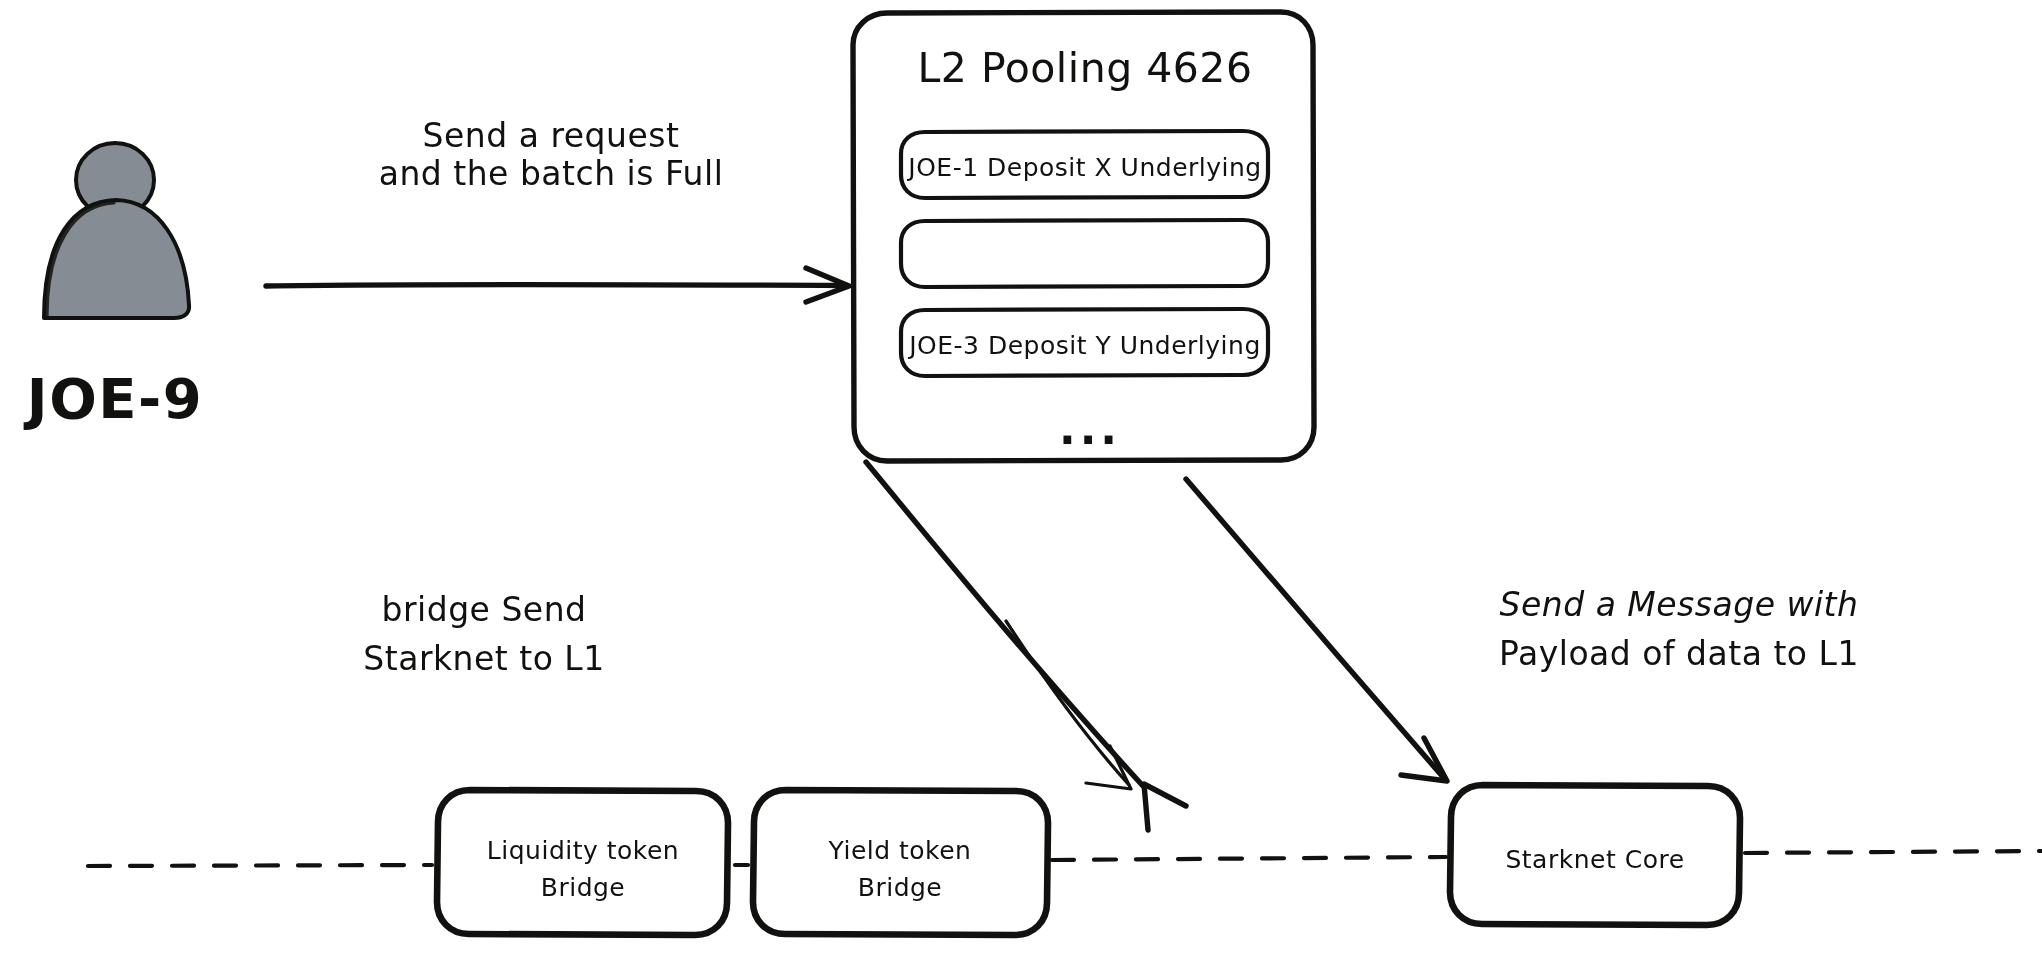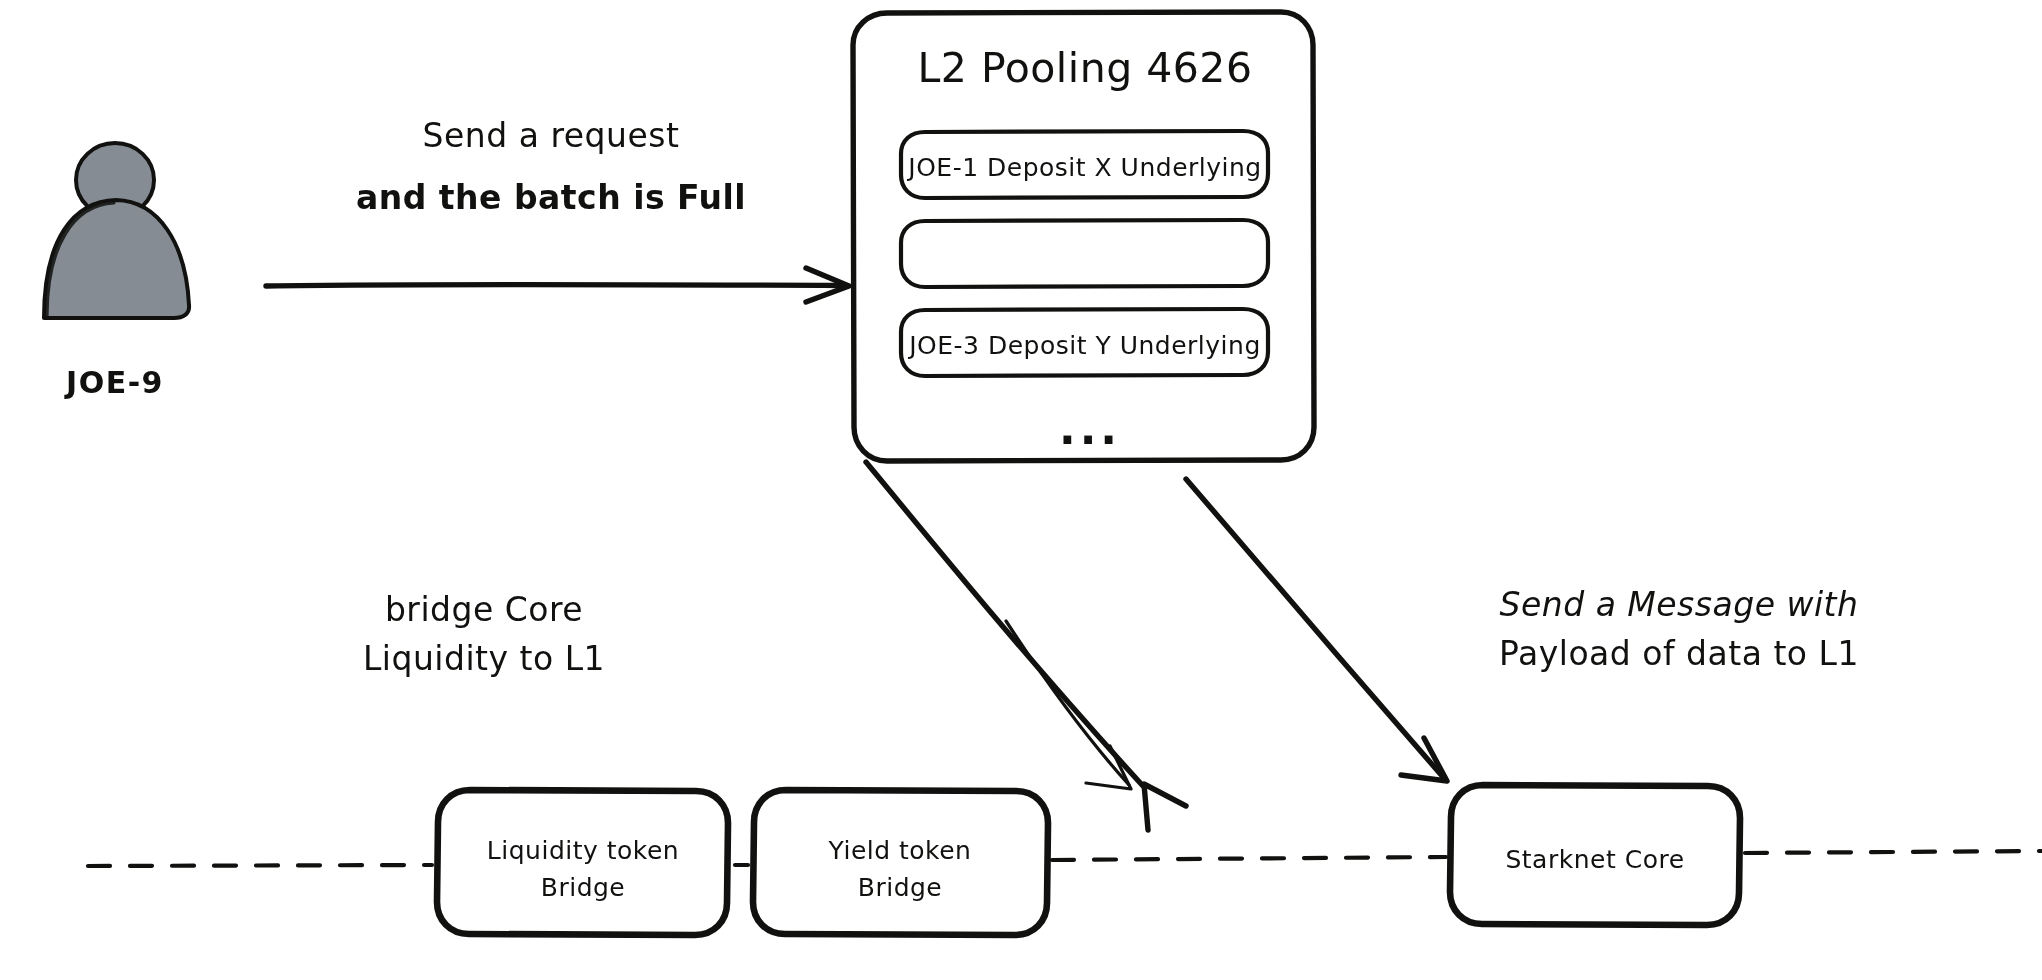--- a/index.html
+++ b/index.html
@@ -45,21 +45,21 @@
     font-size: 25px;
     font-weight: 400;
     text-align: right;
   }
   .box-text {
     font-size: 25px;
     font-weight: 400;
     line-height: 1.45;
   }
   .actor-name {
-    font-size: 30px;
+    font-size: 56px;
     font-weight: 700;
     letter-spacing: 1.5px;
   }
   
   .edge-label {
     font-size: 33px;
     font-weight: 400;
     line-height: 1.32;
   }
   .ellipsis-dots {
@@ -158,31 +158,31 @@
       <path d="M 1483 785 L 1708 786 C 1727 786 1740 800 1740 818
                L 1739 893 C 1739 911 1726 925 1707 925
                L 1482 924 C 1463 924 1450 910 1450 892
                L 1451 817 C 1451 799 1464 785 1483 785 Z" class="s w6"></path>
     </g>
   </svg>
 
   <div class="lbl actor-name center" style="left:115px; top:363px;">JOE-9</div>
 
   <div class="lbl edge-label center" style="left:551px; top:114px;">Send a request</div>
-  <div class="lbl edge-label center" style="left:551px; top:176px;font-weight:bold;">and the batch is Full</div>
+  <div class="lbl edge-label center" style="left:551px; top:152px;">and the batch is Full</div>
 
   <div class="lbl node-title center" style="left:1085px; top:42px;">L2 Pooling 4626</div>
 
   <div class="lbl pill-text center" style="left:1085px; top:152px;">JOE-1 Deposit X Underlying</div>
   <div class="lbl pill-text center" style="left:1085px; top:330px;">JOE-3 Deposit Y Underlying</div>
 
   <div class="lbl ellipsis-dots center" style="left:1090px; top:400px;">...</div>
 
-  <div class="lbl edge-label center" style="left:484px; top:588px;">bridge Core</div>
-  <div class="lbl edge-label center" style="left:484px; top:637px;">Liquidity to L1</div>
+  <div class="lbl edge-label center" style="left:484px; top:588px;">bridge Send</div>
+  <div class="lbl edge-label center" style="left:484px; top:637px;">Starknet to L1</div>
 
   <div class="lbl edge-label center" style="left:1679px; top:583px;font-style:italic;">Send a Message with</div>
   <div class="lbl edge-label center" style="left:1679px; top:632px;">Payload of data to L1</div>
 
   <div class="lbl box-text center" style="left:583px; top:833px;">Liquidity token</div>
   <div class="lbl box-text center" style="left:583px; top:870px;">Bridge</div>
 
   <div class="lbl box-text center" style="left:900px; top:833px;">Yield token</div>
   <div class="lbl box-text center" style="left:900px; top:870px;">Bridge</div>
 

